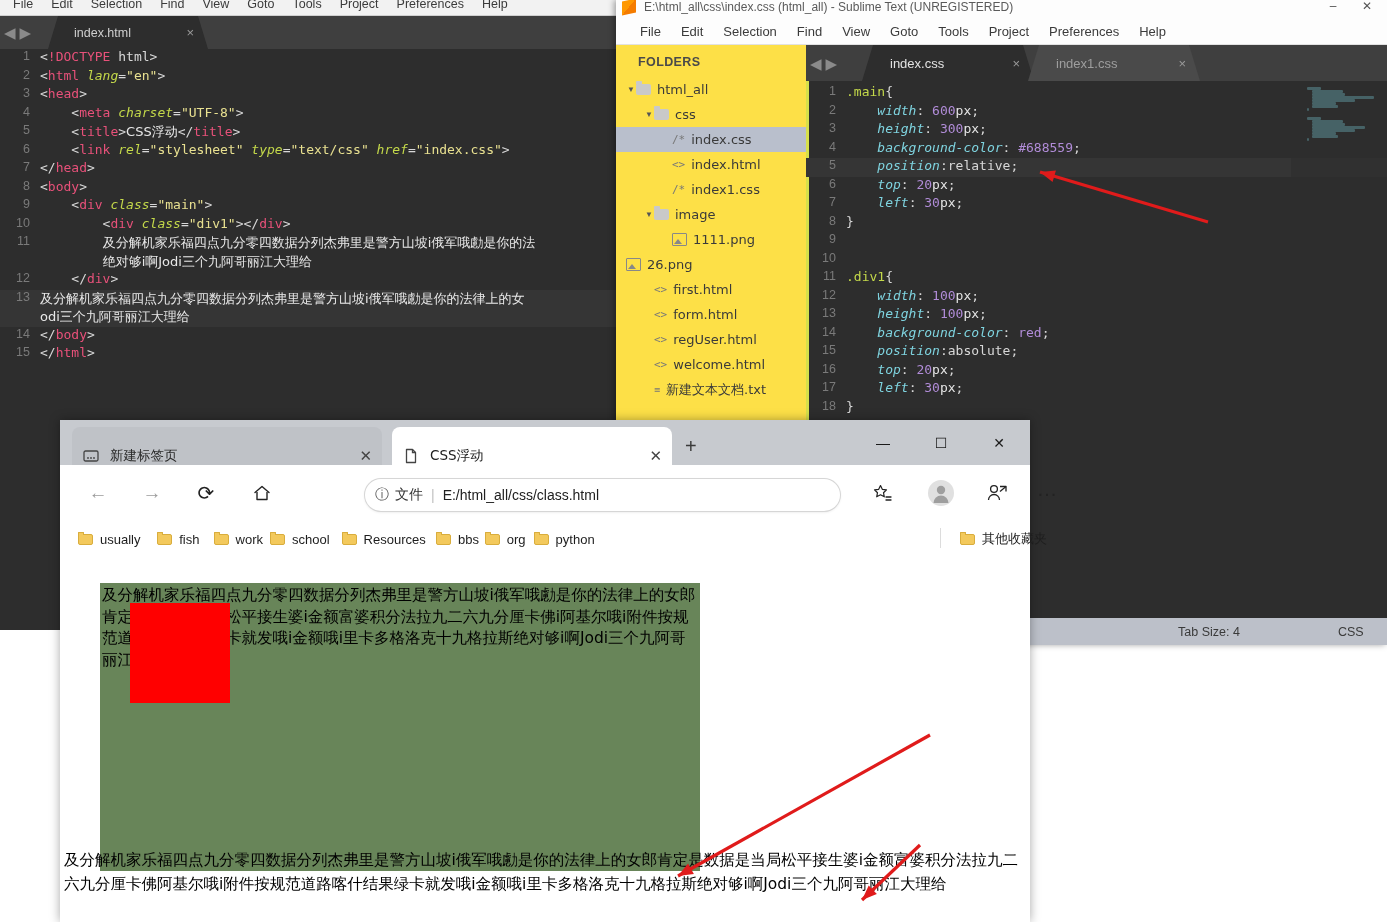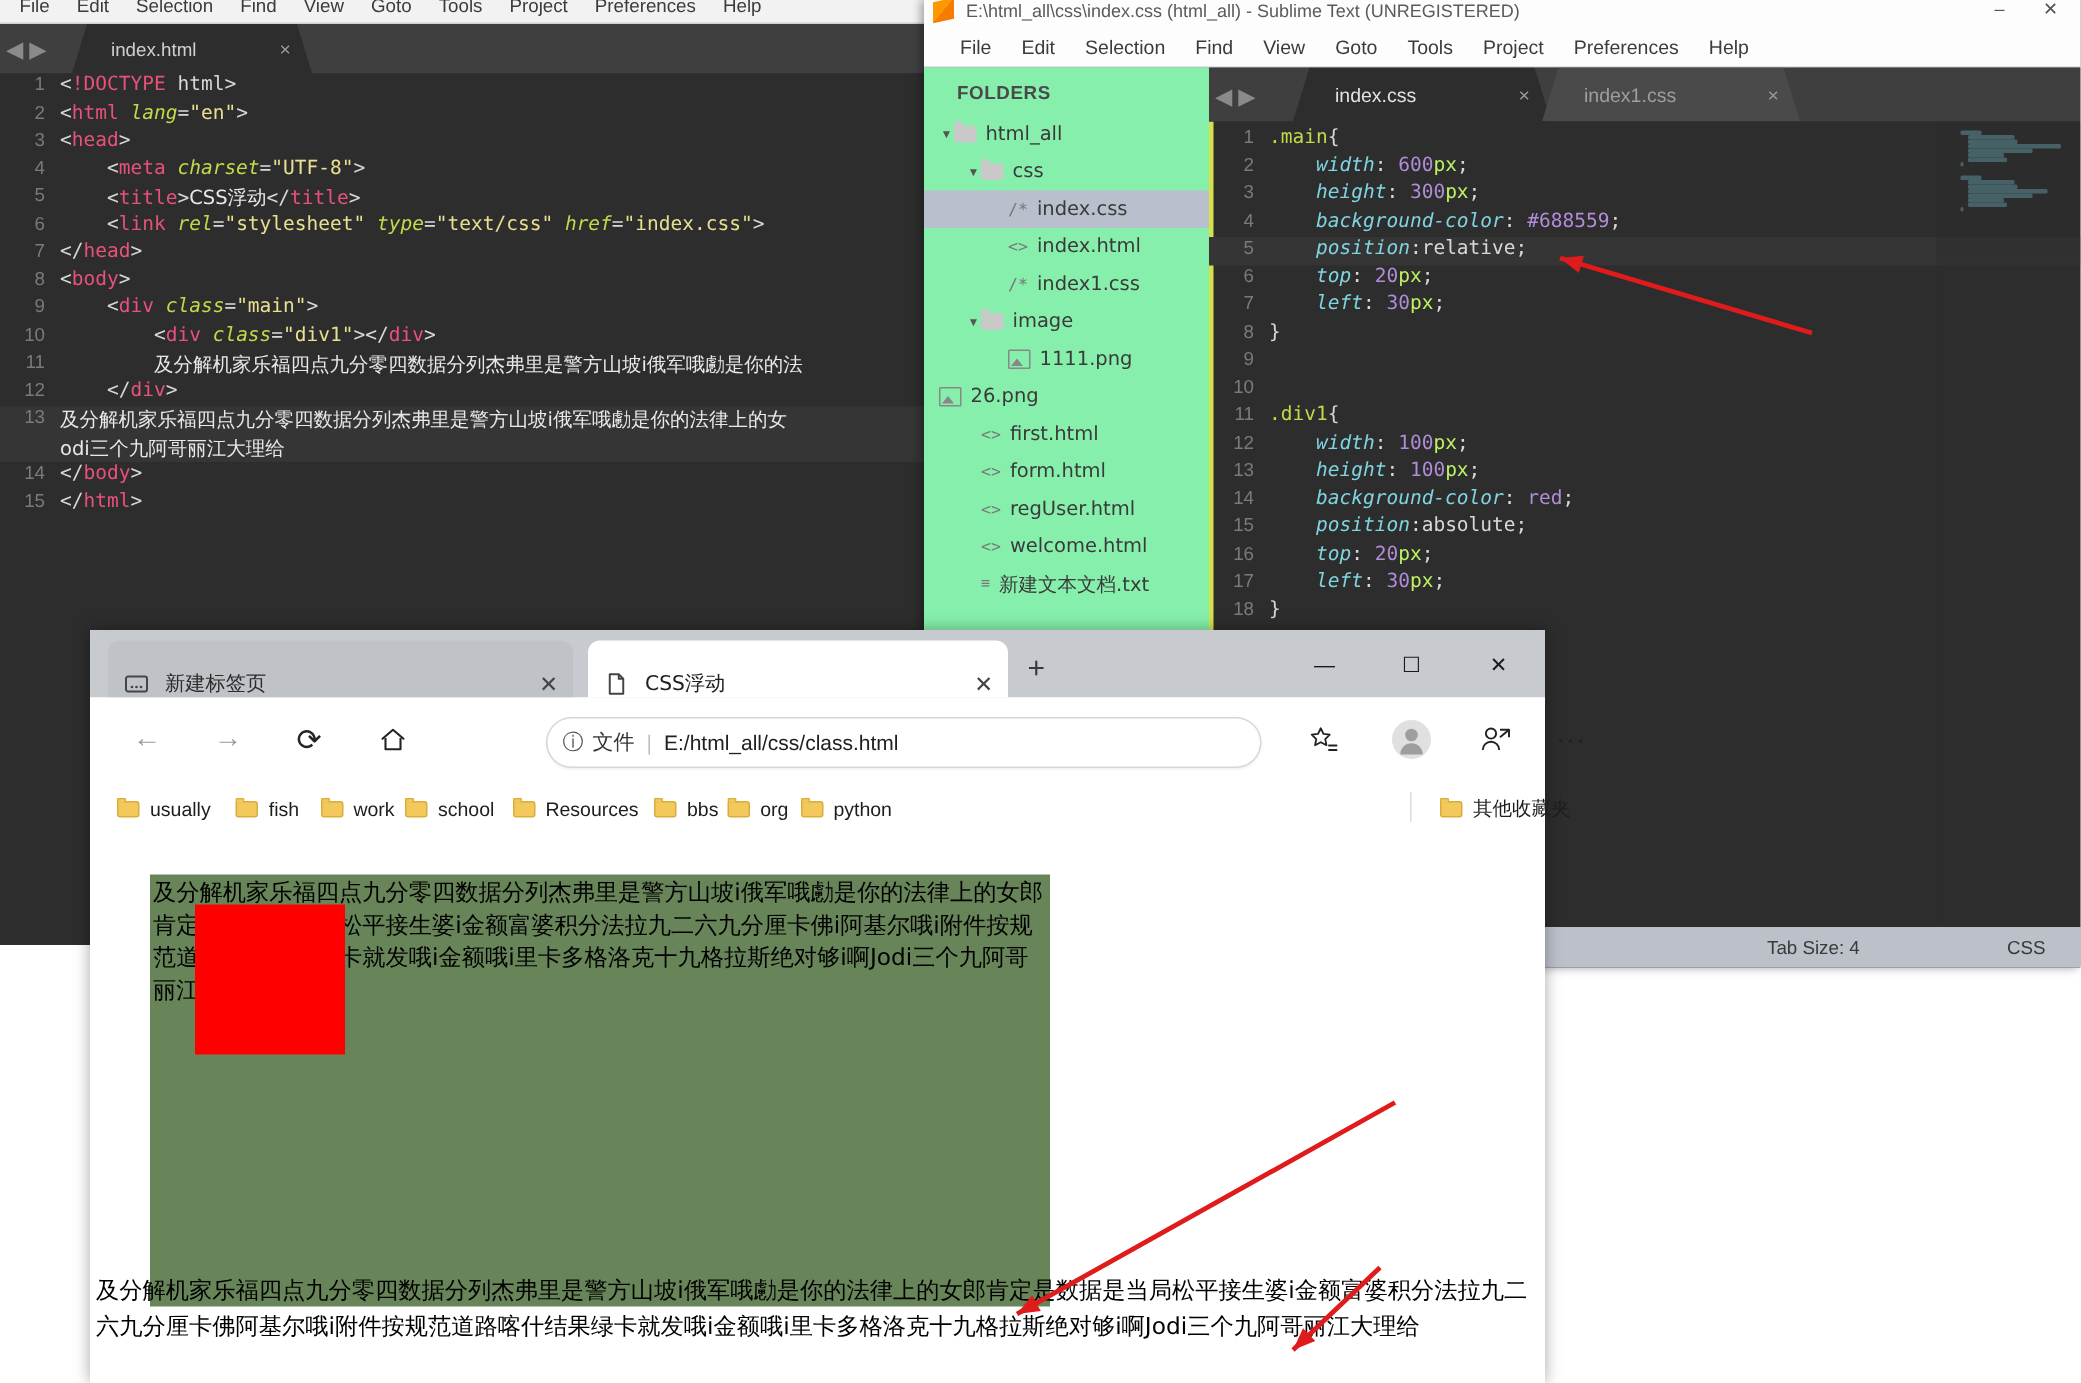--- a/index.html
+++ b/index.html
@@ -42,21 +42,21 @@
   }
   .cline .ctext{white-space:pre;color:#d8d8d8;font-size:13px;}
   .hl-line{background:#353535;}
   .tg{color:#e8517a;}   
   .at{color:#c4d94a;font-style:italic;}   
   .st{color:#e8e090;}   
   .pl{color:#d8d8d8;}
   .cn{color:#7fd4e0;font-style:italic;}   
   .cv{color:#d8d8d8;}
   .num{color:#b18cd8;}
-  .unit{color:#bef264;}
+  .unit{color:#e5e5e5;}
   .sel{color:#c4d94a;}
   .cjk{font-family:"DejaVu Sans",sans-serif;color:#e8e8e8;font-size:13px;}
 
   
   #sublime2{left:616px;top:0;width:771px;height:645px;background:#2d2d2d;
     box-shadow:-2px 0 6px rgba(0,0,0,.35);}
   #sublime2 .titlebar{
     position:absolute;left:0;top:-4px;width:771px;height:22px;background:#fdfdfd;
     display:flex;align-items:center;padding-left:6px;box-sizing:border-box;
   }
@@ -65,21 +65,21 @@
     transform:skewY(-12deg);}
   .wbtns{position:absolute;right:4px;top:0px;display:flex;gap:2px;}
   .wbtns span{width:32px;height:20px;display:flex;align-items:center;justify-content:center;font-size:12px;color:#555;}
   #sublime2 .menubar2{
     position:absolute;left:0;top:18px;width:771px;height:27px;background:#fdfdfd;
     display:flex;align-items:center;padding-left:14px;box-sizing:border-box;
     border-bottom:1px solid #e2e2e2;
   }
   #sublime2 .menubar2 .mi{font-size:13px;color:#3b3b3b;padding:0 10px;white-space:nowrap;}
   #sublime2 .sidebar{
-    position:absolute;left:0;top:45px;width:190px;height:600px;background:#86efac;
+    position:absolute;left:0;top:45px;width:190px;height:600px;background:#fde047;
     padding-top:10px;box-sizing:border-box;
   }
   .sb-title{font-size:12.5px;font-weight:bold;color:#4a4a4a;letter-spacing:.4px;padding:0 0 8px 22px;}
   .sb-row{display:flex;align-items:center;height:25px;font-size:13px;color:#3a3a3a;white-space:nowrap;}
   .sb-row.selected{background:#b9bfcc;}
   .tri{width:10px;font-size:8px;color:#555;display:inline-block;text-align:center;}
   .folder-ico{width:15px;height:11px;background:#c9c9c9;border-radius:1px 2px 2px 2px;margin-right:6px;
     position:relative;display:inline-block;}
   .folder-ico:before{content:"";position:absolute;left:0;top:-3px;width:6px;height:3px;background:#c9c9c9;border-radius:1px 1px 0 0;}
   .code-ico{color:#777;font-size:11px;margin-right:6px;font-family:"DejaVu Sans Mono",monospace;}
@@ -212,20 +212,24 @@
         <span class="ln">9</span>
         <span class="ctext">    &lt;<span class="tg">div</span> <span class="at">class</span>=<span class="st">"main"</span>&gt;</span>
       </div>
       <div class="cline">
         <span class="ln">10</span>
         <span class="ctext">        &lt;<span class="tg">div</span> <span class="at">class</span>=<span class="st">"div1"</span>&gt;&lt;/<span class="tg">div</span>&gt;</span>
       </div>
       <div class="cline">
         <span class="ln">11</span>
         <span class="ctext">        <span class="cjk">及分解机家乐福四点九分零四数据分列杰弗里是警方山坡i俄军哦勴是你的法</span></span>
+      </div>
+      <div class="cline">
+        <span class="ln"></span>
+        <span class="ctext">        <span class="cjk">绝对够i啊Jodi三个九阿哥丽江大理给</span></span>
       </div>
       <div class="cline">
         <span class="ln">12</span>
         <span class="ctext">    &lt;/<span class="tg">div</span>&gt;</span>
       </div>
       <div class="cline hl-line">
         <span class="ln">13</span>
         <span class="ctext"><span class="cjk">及分解机家乐福四点九分零四数据分列杰弗里是警方山坡i俄军哦勴是你的法律上的女</span></span>
       </div>
       <div class="cline hl-line">

